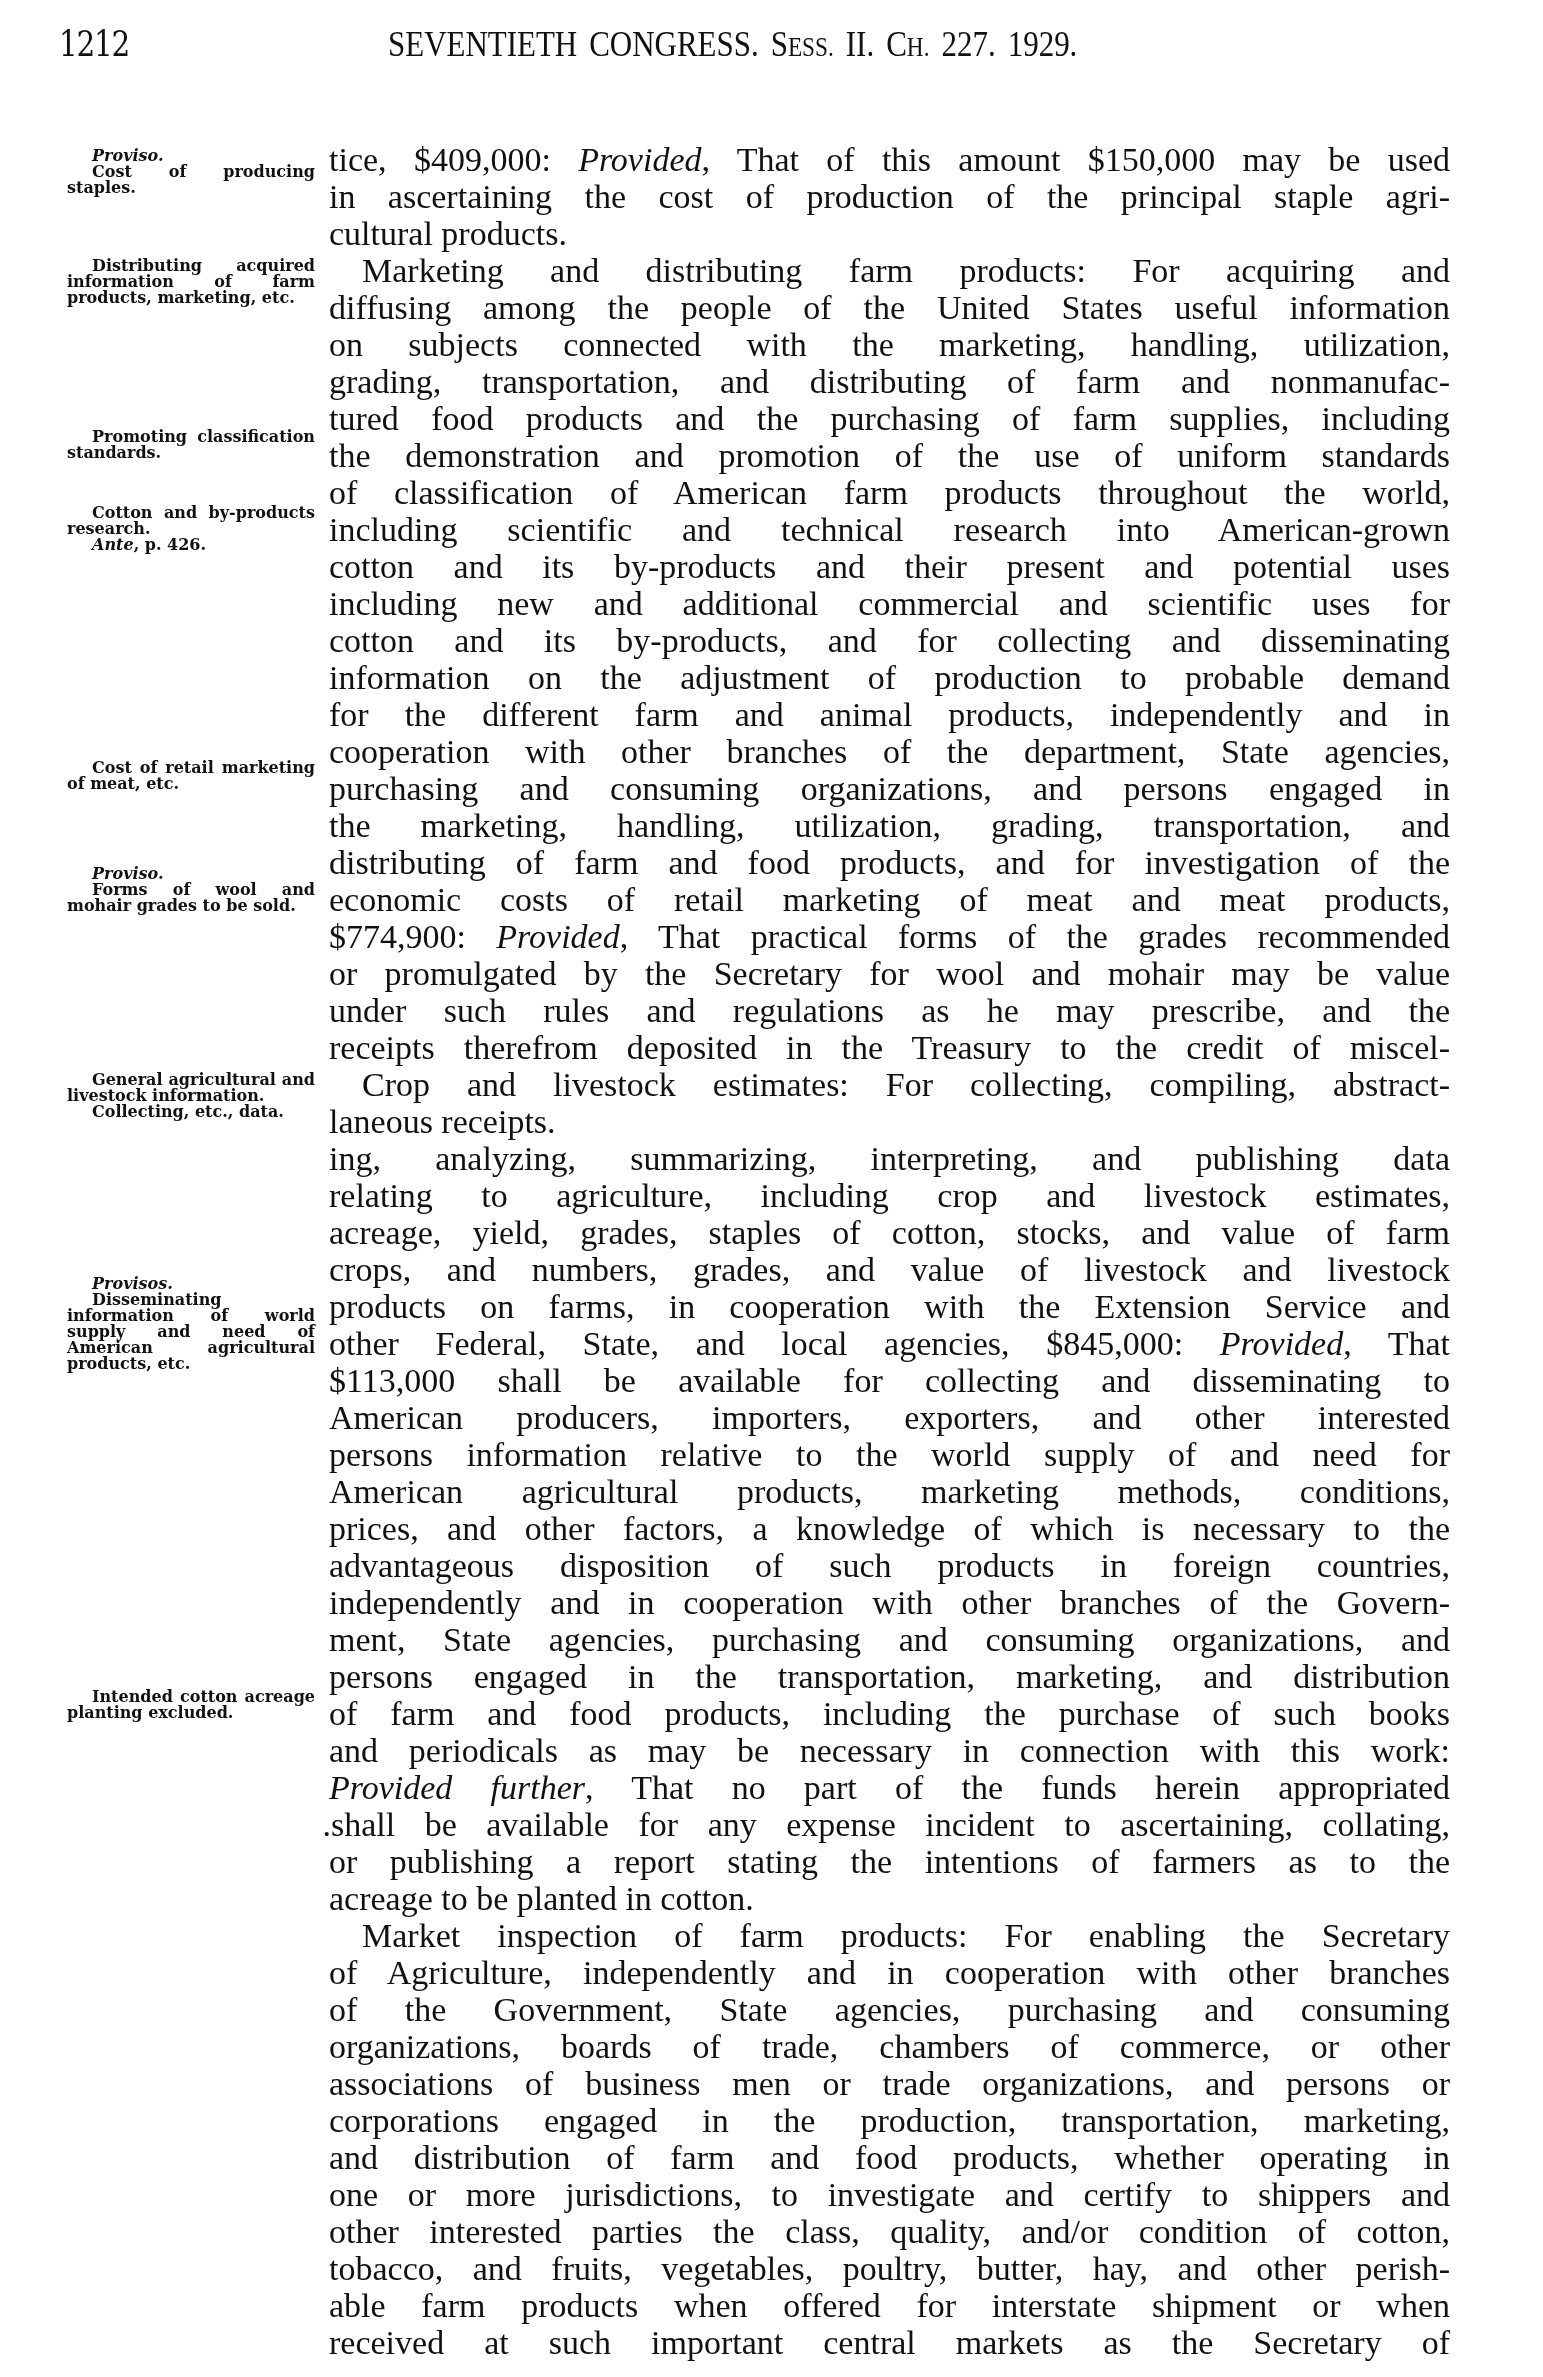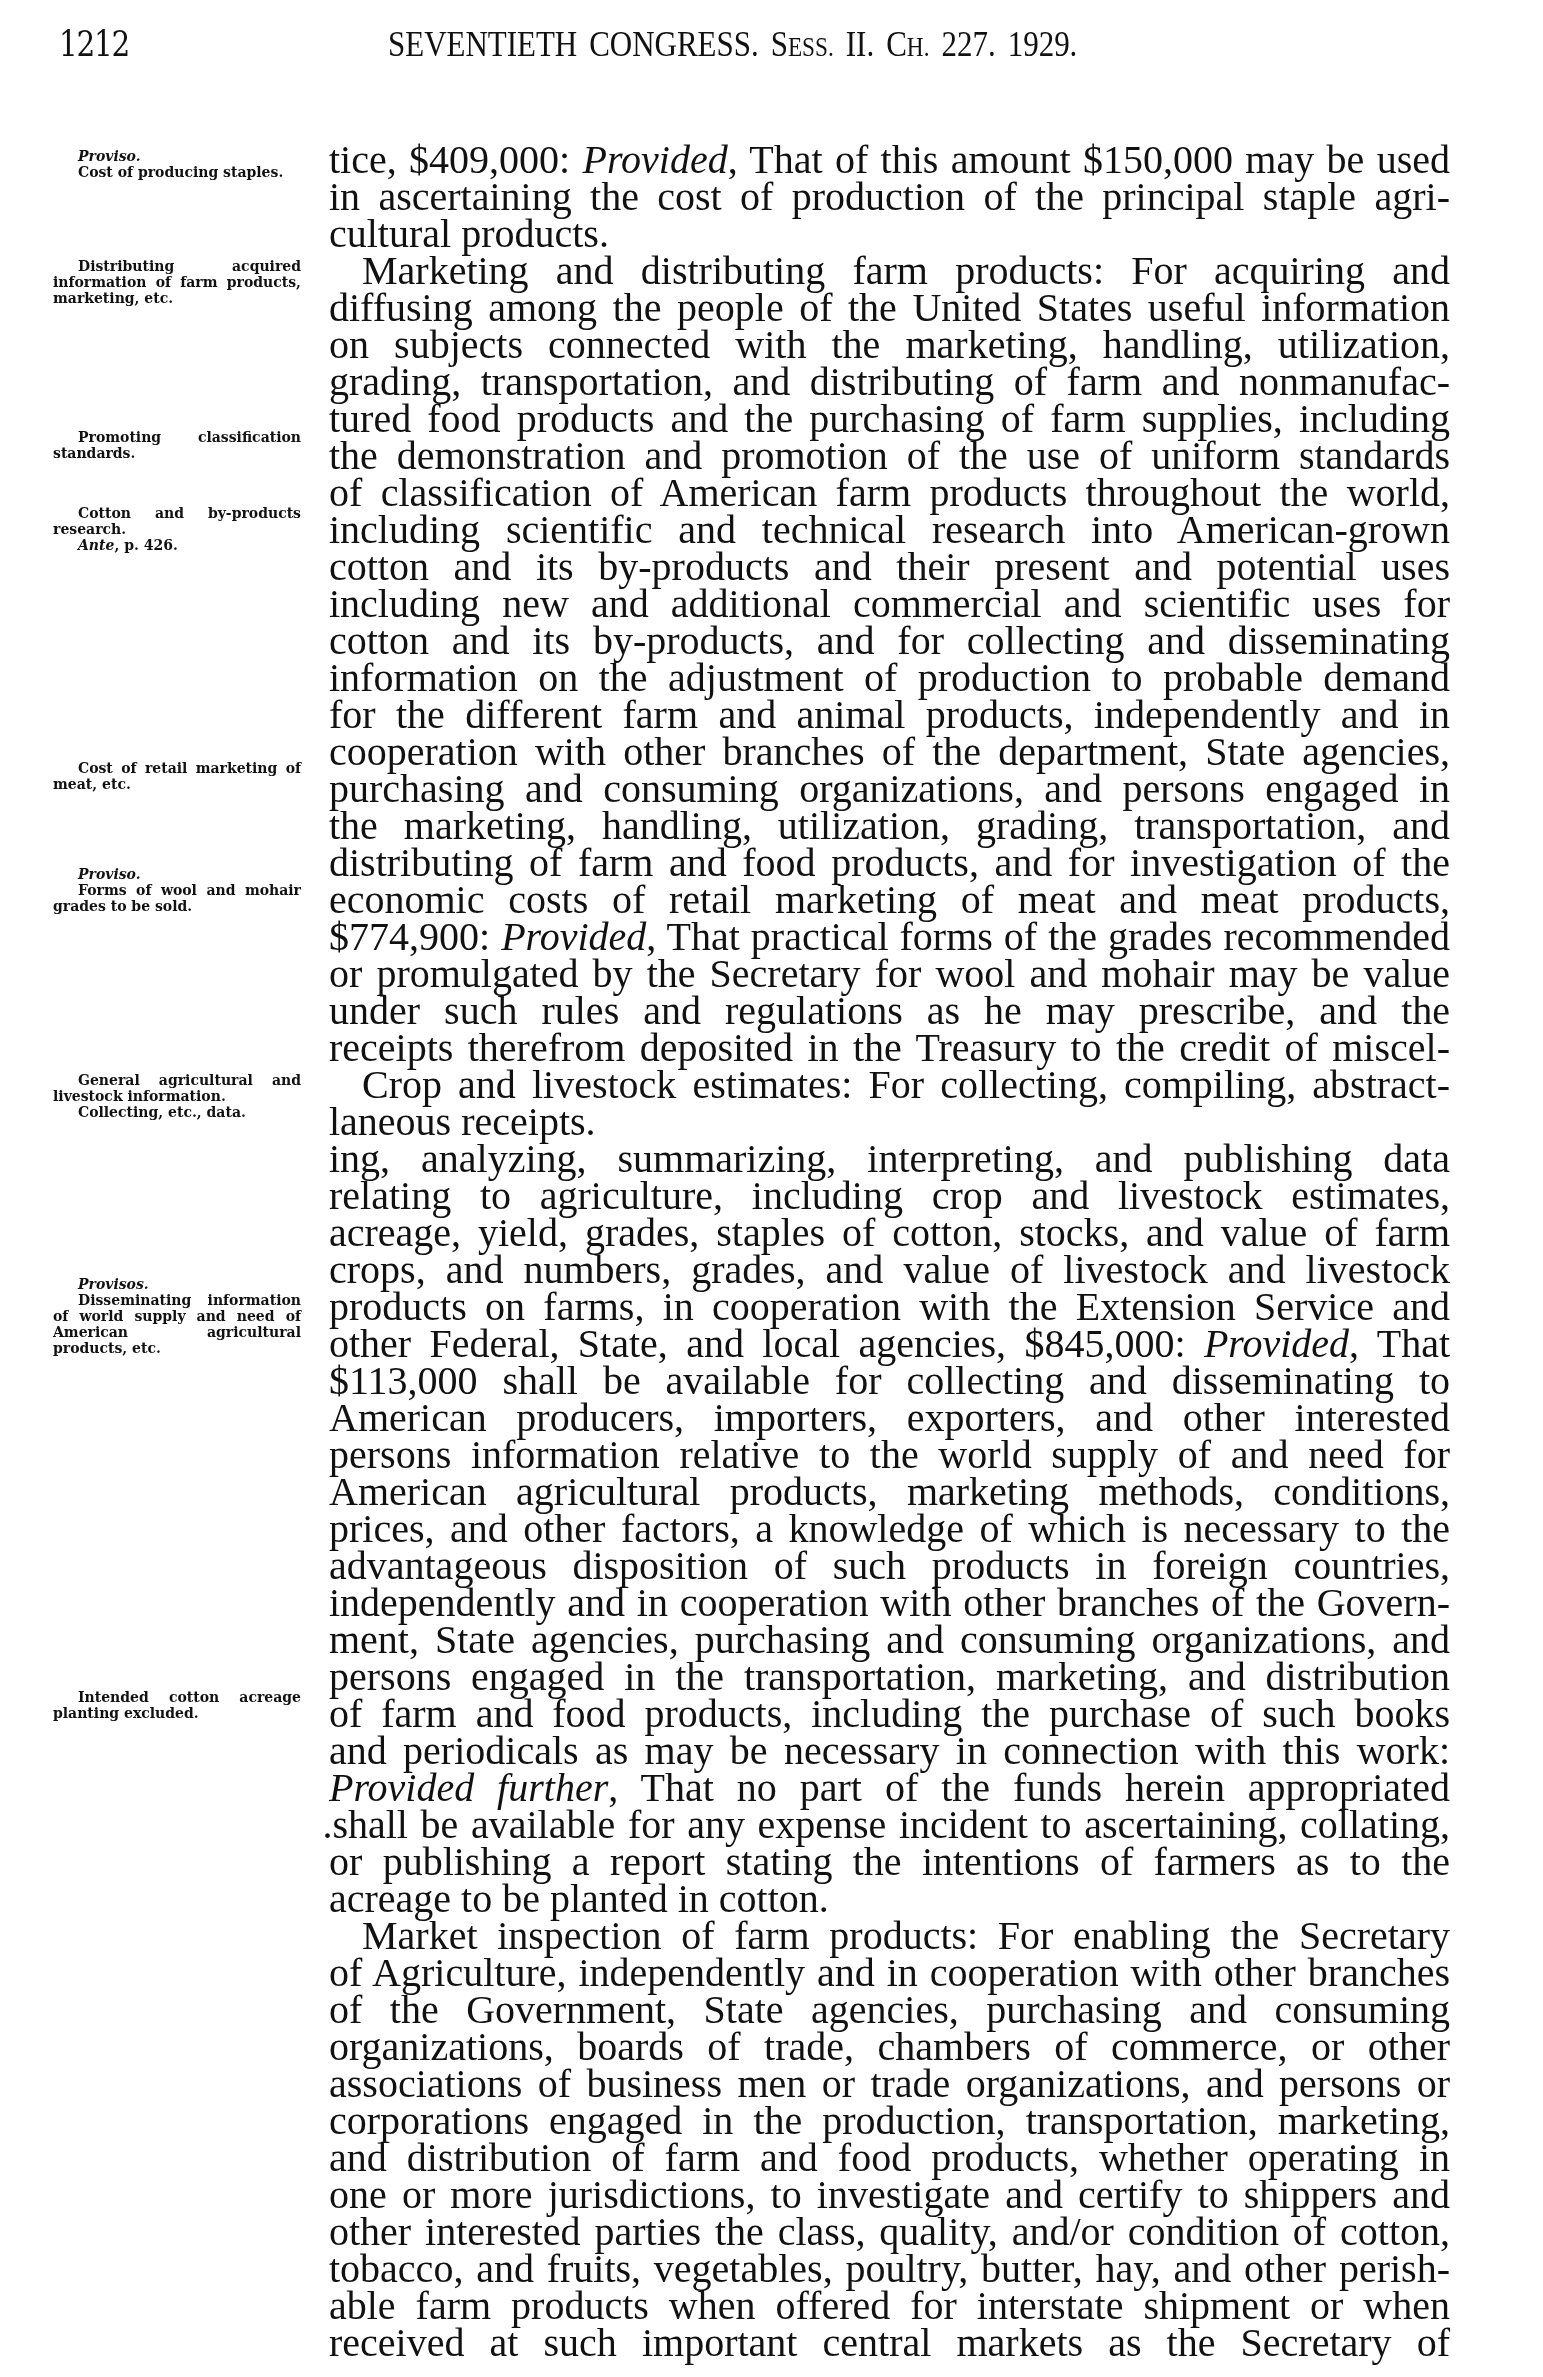--- a/index.html
+++ b/index.html
@@ -5,29 +5,29 @@
   html, body { margin: 0; padding: 0; background: #ffffff; }
   body { width: 1543px; height: 2377px; position: relative; overflow: hidden; color: #111111; }
   .page { position: absolute; left: 0; top: 0; width: 1543px; height: 2377px; }
 
   .running-head { position: absolute; top: 18px; left: 0; width: 1227px; height: 58px; }
   .page-number { position: absolute; left: 59px; top: 5px; font-family: "DejaVu Serif", serif; font-size: 36px; letter-spacing: -1.6px; transform: scaleX(0.82); transform-origin: left; }
   .header-title { position: absolute; left: 388px; top: 5px; font-family: "Liberation Serif", serif; font-size: 36px; white-space: nowrap; transform: scaleX(0.86); transform-origin: left; word-spacing: 5px; }
   .sc-big { font-size: 36px; }
   .sc-small { font-size: 27px; }
 
-  .body-text { position: absolute; left: 329px; top: 141px; width: 1121px; font-family: "Liberation Serif", serif; font-size: 40px; line-height: 37px; }
+  .body-text { position: absolute; left: 329px; top: 141px; width: 1121px; font-family: "Liberation Serif", serif; font-size: 34px; line-height: 37px; }
   .line { display: block; height: 37px; white-space: nowrap; text-align: justify; text-align-last: justify; overflow: visible; }
   .line.last { text-align-last: left; }
   .line.indent { padding-left: 33px; }
   .line.dotlead { margin-left: -6.6px; }
   .it { font-style: italic; }
 
   .margin-notes { position: absolute; left: 0; top: 0; width: 321px; height: 2377px; }
-  .note { position: absolute; left: 53px; width: 248px; font-family: "DejaVu Serif", serif; font-size: 14px; line-height: 16px; font-weight: bold; text-align: justify; text-align-last: left; }
+  .note { position: absolute; left: 67px; width: 248px; font-family: "DejaVu Serif", serif; font-size: 16px; line-height: 16px; font-weight: bold; text-align: justify; text-align-last: left; }
   .note .n-first { display: block; text-indent: 25px; }
   .note .n-italic { display: block; font-style: italic; text-indent: 25px; }
 </style>
 </head>
 <body>
 
 <div class="page">
 
   <div class="running-head">
     <span class="page-number">1212</span>

